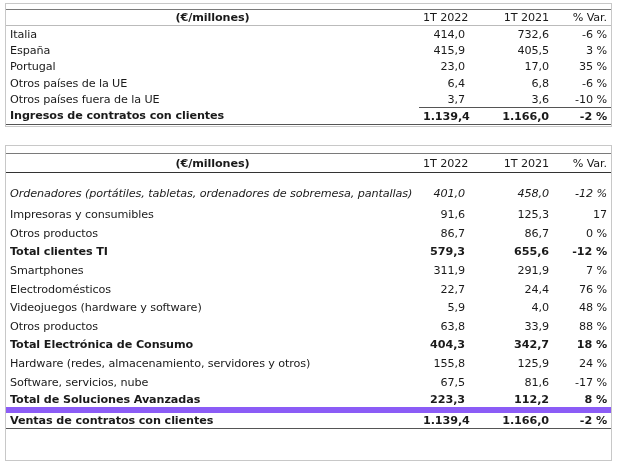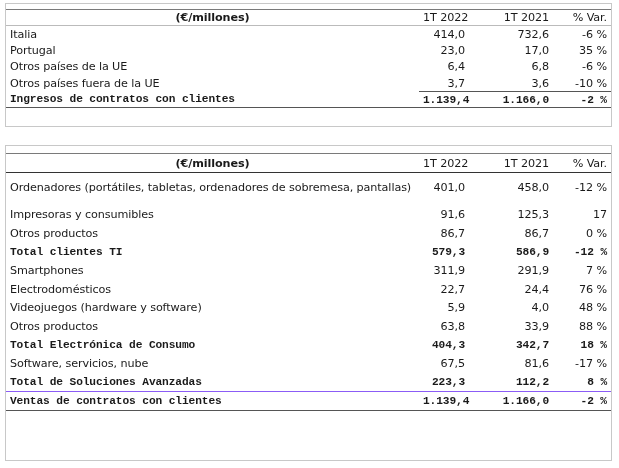--- a/index.html
+++ b/index.html
@@ -4,38 +4,38 @@
 <style>
   html, body { margin: 0; padding: 0; background: #ffffff; }
   body { width: 619px; height: 468px; position: relative; overflow: hidden;
          font-family: "DejaVu Sans", sans-serif; color: #1a1a1a; }
   .box { position: absolute; left: 5px; width: 607px; border: 1px solid #c8c8c8; box-sizing: border-box; }
   table { border-collapse: collapse; width: 100%; table-layout: fixed; }
   td, th { padding: 0 4px; white-space: nowrap; font-weight: normal; font-size: 11.2px; letter-spacing: -0.1px; }
   th { text-align: center; }
   .num { text-align: right; }
   .c1 { width: auto; }
-  .bold td, .bold th { font-weight: bold; font-family: Liberation Mono, monospace; }
+  .bold td, .bold th { font-weight: bold; }
   .hdr th { font-weight: bold; }
   
   #t1 { top: 3px; height: 124px; }
   #t1 table { margin-top: 5px; border-top: 1.5px solid #7a7a7a; }
   #t1 tr { height: 16.4px; }
   #t1 .hdr th { border-bottom: 1px solid #bbbbbb; }
   #t1 .total td { border-bottom: 1.5px solid #555; }
   #t1 .total td.num { border-top: 1px solid #555; }
   
   #t2 { top: 145px; height: 316px; }
   #t2 table { margin-top: 7px; border-top: 1.5px solid #7a7a7a; }
   #t2 .hdr { height: 19px; }
   #t2 .hdr th { border-bottom: 1.5px solid #333; }
   #t2 tr { height: 18.6px; }
   #t2 tr.wrap { height: 33px; }
-  #t2 tr.wrap td { vertical-align: top; padding-top: 7px; white-space: normal; line-height: 15.5px; }
-  #t2 .final td { border-top: 1px solid #8b5cf6; border-bottom: 1.5px solid #555; }
+  #t2 tr.wrap td { vertical-align: top; padding-top: 13px; white-space: normal; line-height: 15.5px; font-style: italic; }
+  #t2 .final td { border-top: 6px solid #8b5cf6; border-bottom: 1.5px solid #555; }
 </style>
 </head>
 <body>
 
 <div class="box" id="t1">
   <table>
     <colgroup>
         <col class="c1">
         <col style="width:50px">
         <col style="width:84px">
@@ -46,20 +46,26 @@
       <th>(€/millones)</th>
       <th class="num" style="font-weight:normal">1T 2022</th>
       <th class="num" style="font-weight:normal">1T 2021</th>
       <th class="num" style="font-weight:normal">% Var.</th>
     </tr>
     <tr>
       <td>Italia</td>
       <td class="num">414,0</td>
       <td class="num">732,6</td>
       <td class="num">-6 %</td>
+    </tr>
+    <tr>
+      <td>España</td>
+      <td class="num">415,9</td>
+      <td class="num">405,5</td>
+      <td class="num">3 %</td>
     </tr>
     <tr>
       <td>Portugal</td>
       <td class="num">23,0</td>
       <td class="num">17,0</td>
       <td class="num">35 %</td>
     </tr>
     <tr>
       <td>Otros países de la UE</td>
       <td class="num">6,4</td>
@@ -111,21 +117,21 @@
     </tr>
     <tr>
       <td>Otros productos</td>
       <td class="num">86,7</td>
       <td class="num">86,7</td>
       <td class="num">0 %</td>
     </tr>
     <tr class="bold">
       <td>Total clientes TI</td>
       <td class="num">579,3</td>
-      <td class="num">586,9</td>
+      <td class="num">655,6</td>
       <td class="num">-12 %</td>
     </tr>
     <tr>
       <td>Smartphones</td>
       <td class="num">311,9</td>
       <td class="num">291,9</td>
       <td class="num">7 %</td>
     </tr>
     <tr>
       <td>Electrodomésticos</td>
@@ -145,20 +151,26 @@
       <td class="num">33,9</td>
       <td class="num">88 %</td>
     </tr>
     <tr class="bold">
       <td>Total Electrónica de Consumo</td>
       <td class="num">404,3</td>
       <td class="num">342,7</td>
       <td class="num">18 %</td>
     </tr>
     <tr>
+      <td>Hardware (redes, almacenamiento, servidores y otros)</td>
+      <td class="num">155,8</td>
+      <td class="num">125,9</td>
+      <td class="num">24 %</td>
+    </tr>
+    <tr>
       <td>Software, servicios, nube</td>
       <td class="num">67,5</td>
       <td class="num">81,6</td>
       <td class="num">-17 %</td>
     </tr>
     <tr class="bold">
       <td>Total de Soluciones Avanzadas</td>
       <td class="num">223,3</td>
       <td class="num">112,2</td>
       <td class="num">8 %</td>

